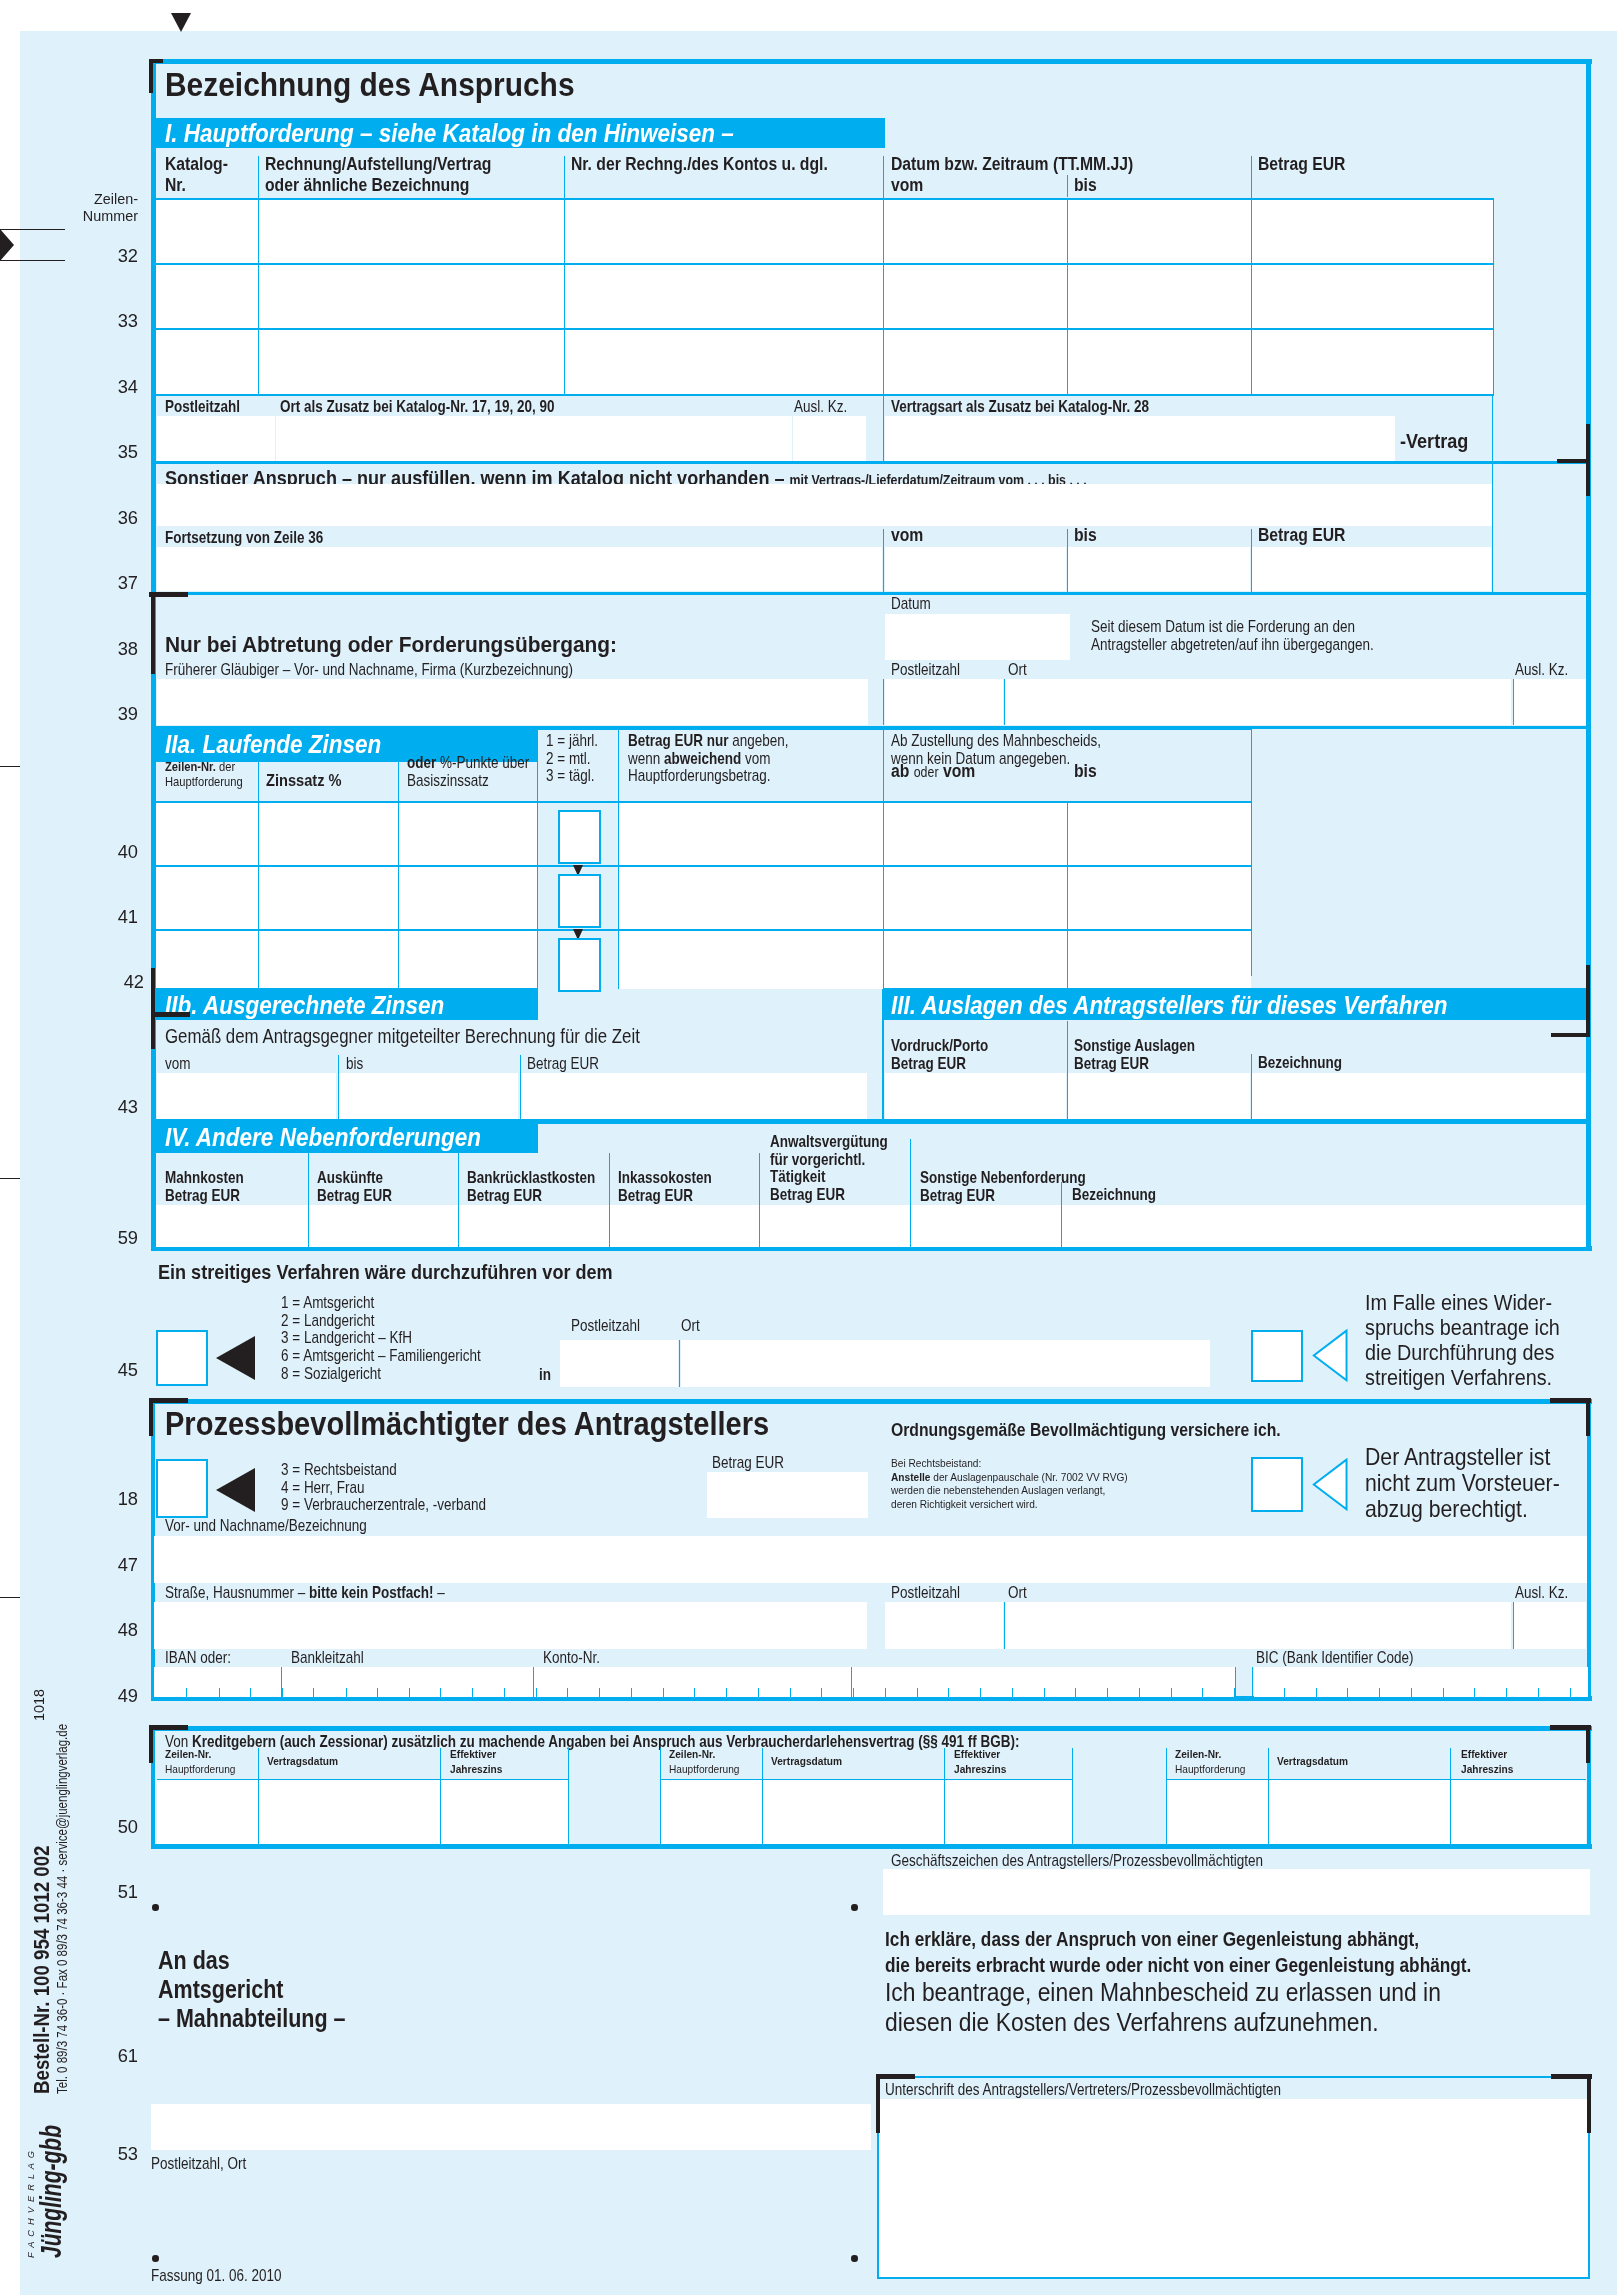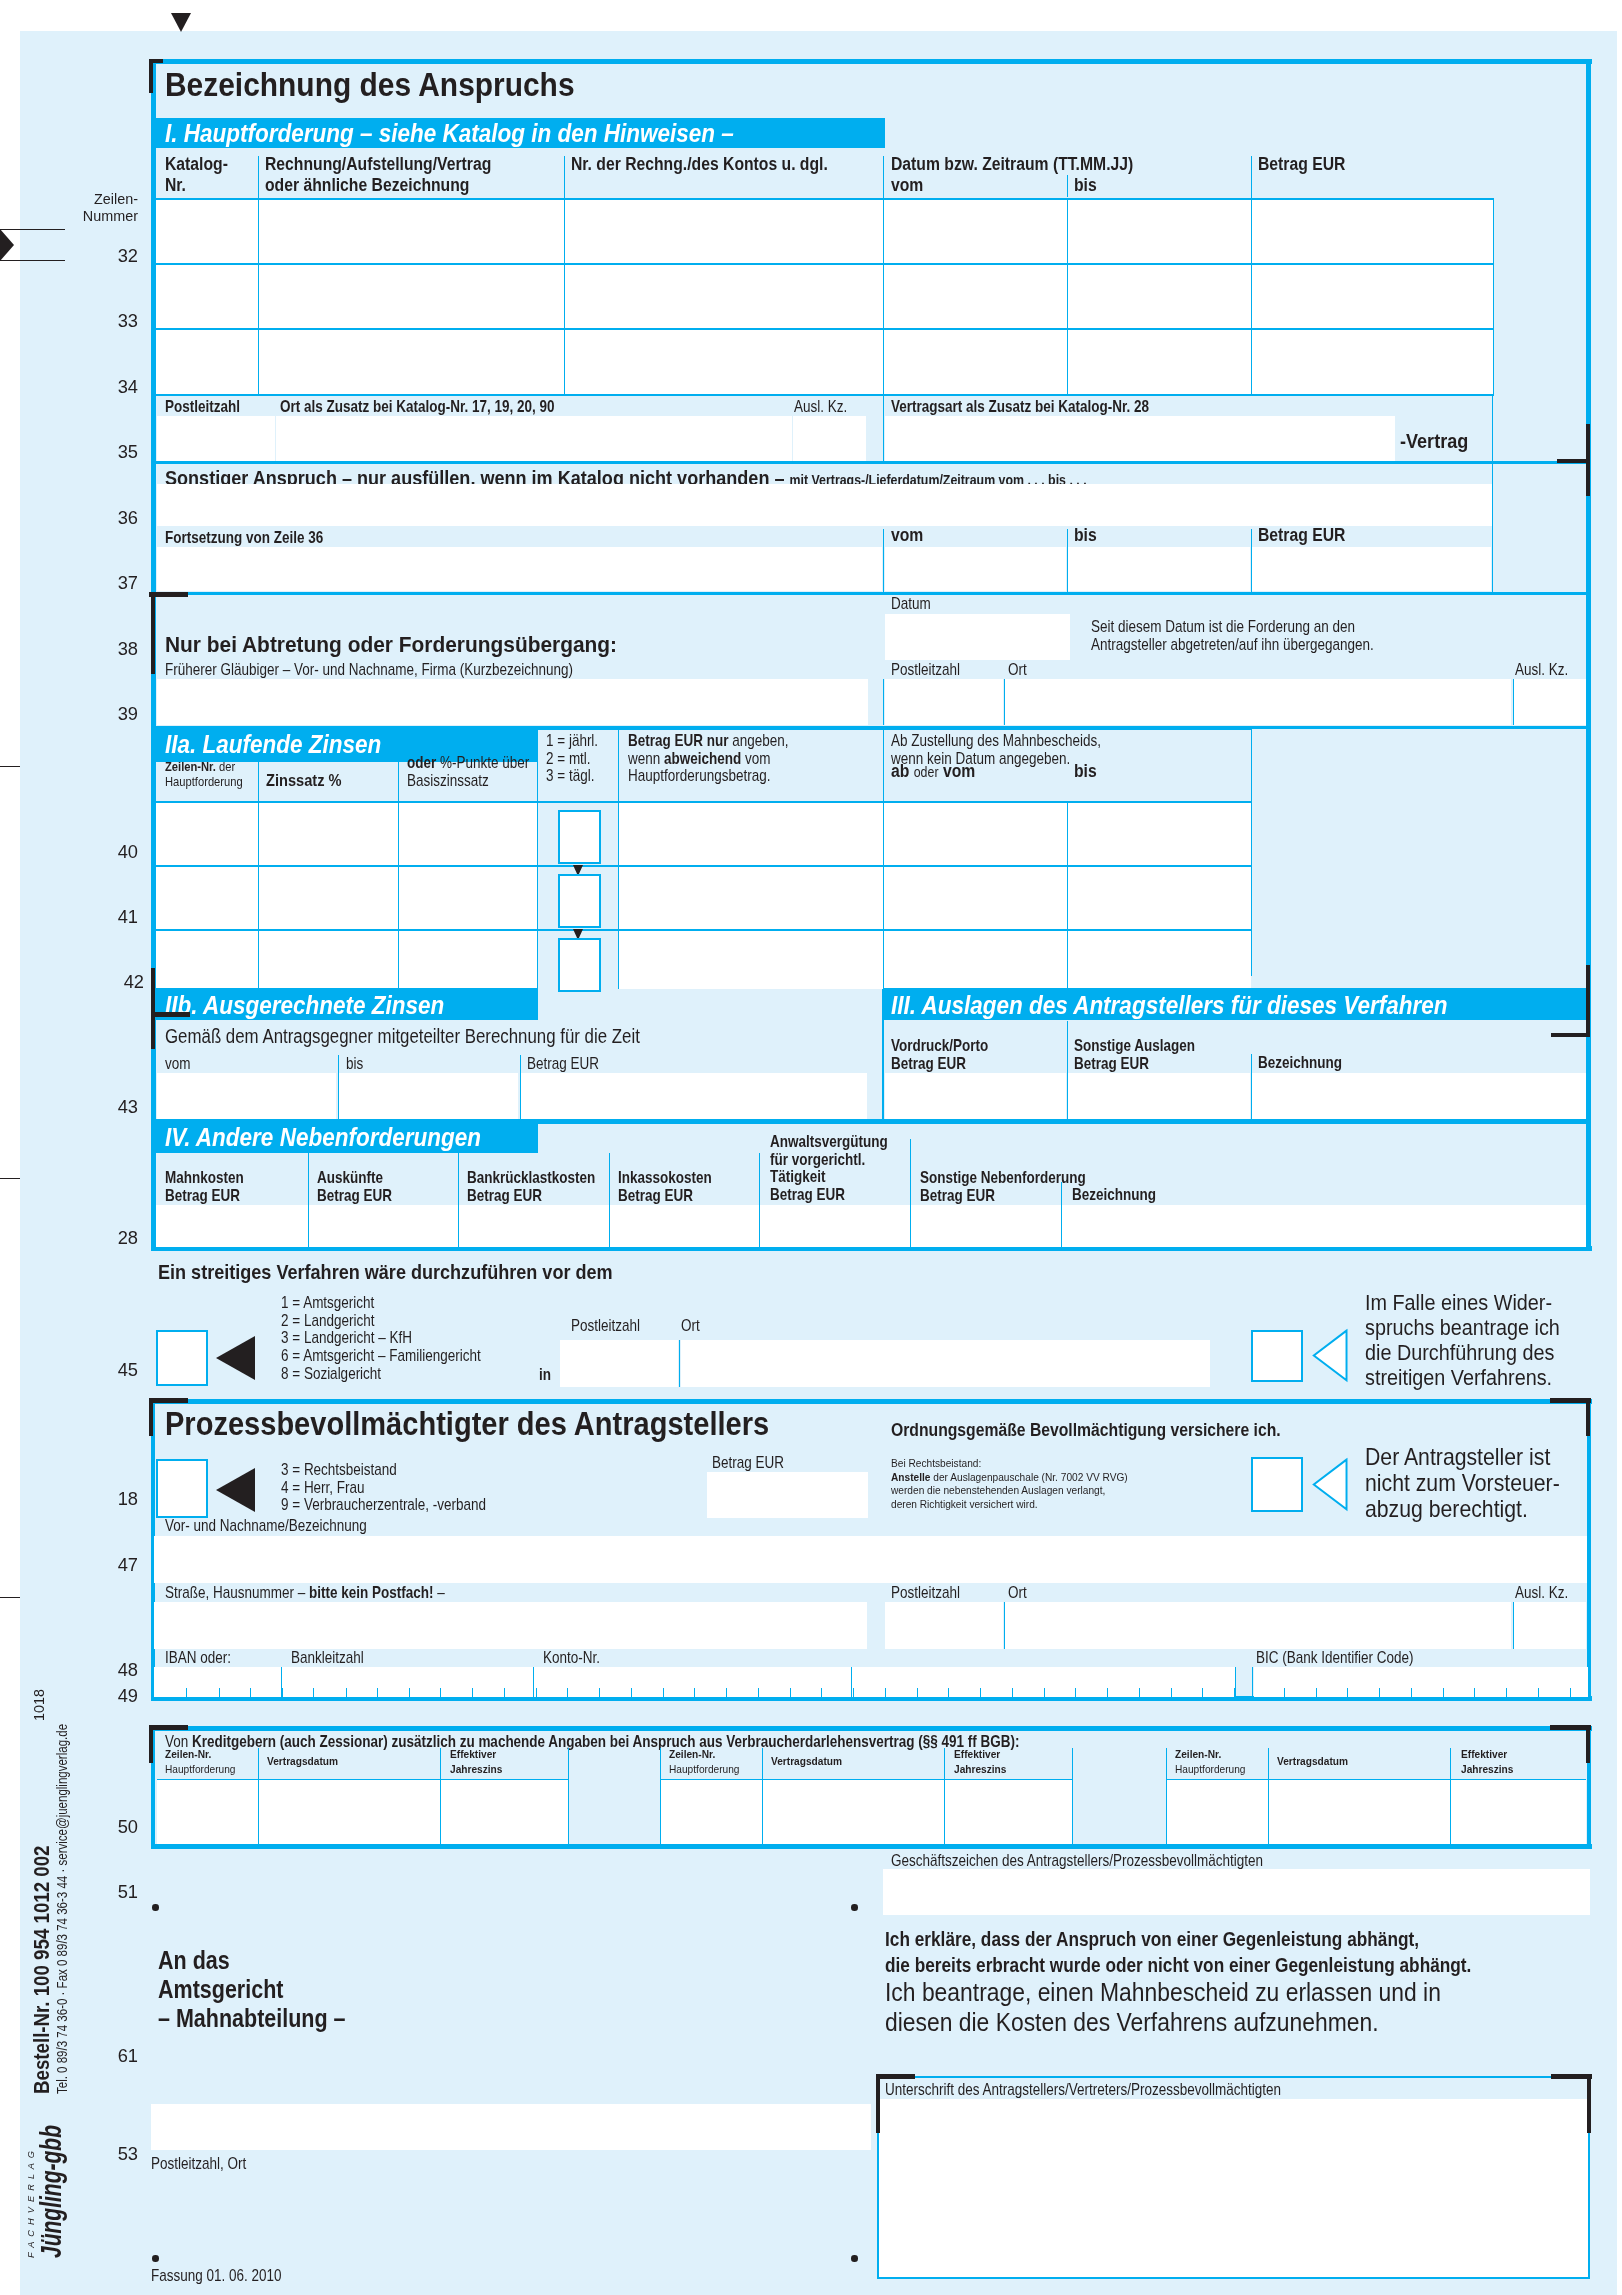--- a/index.html
+++ b/index.html
@@ -49,25 +49,25 @@
 <div class="num" style="left:99px;top:377px;">34</div>
 <div class="num" style="left:99px;top:442px;">35</div>
 <div class="num" style="left:99px;top:508px;">36</div>
 <div class="num" style="left:99px;top:573px;">37</div>
 <div class="num" style="left:99px;top:639px;">38</div>
 <div class="num" style="left:99px;top:704px;">39</div>
 <div class="num" style="left:99px;top:842px;">40</div>
 <div class="num" style="left:99px;top:907px;">41</div>
 <div class="num" style="left:105px;top:972px;">42</div>
 <div class="num" style="left:99px;top:1097px;">43</div>
-<div class="num" style="left:99px;top:1228px;">28</div>
+<div class="num" style="left:99px;top:1228px;">59</div>
 <div class="num" style="left:99px;top:1360px;">45</div>
 <div class="num" style="left:99px;top:1489px;">18</div>
 <div class="num" style="left:99px;top:1555px;">47</div>
-<div class="num" style="left:99px;top:1620px;margin-top:40px;">48</div>
+<div class="num" style="left:99px;top:1620px;">48</div>
 <div class="num" style="left:99px;top:1686px;">49</div>
 <div class="num" style="left:99px;top:1817px;">50</div>
 <div class="num" style="left:99px;top:1882px;">51</div>
 <div class="num" style="left:99px;top:2046px;">61</div>
 <div class="num" style="left:99px;top:2144px;">53</div>
 
 <div class="abs thick" style="left:151px;top:59px;width:1441px;height:5.2px;"></div>
 <div class="abs thick" style="left:151px;top:59px;width:5.2px;height:1192px;"></div>
 <div class="abs thick" style="left:1586px;top:59px;width:5.2px;height:1192px;"></div>
 <div class="abs thick" style="left:151px;top:1246px;width:1441px;height:5.2px;"></div>

